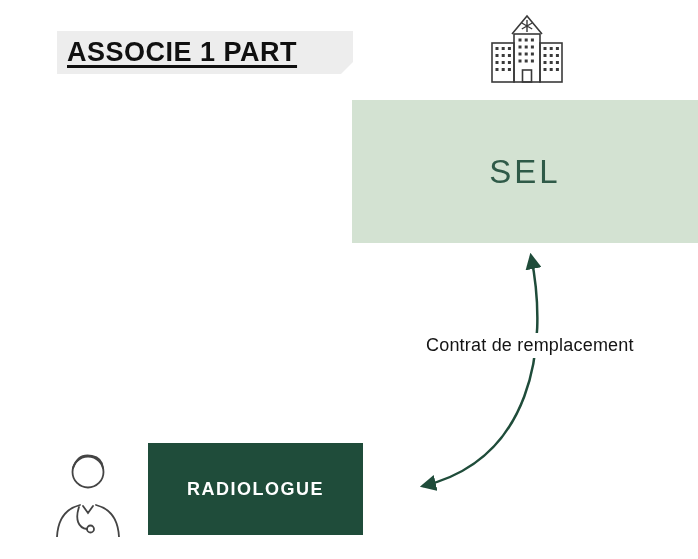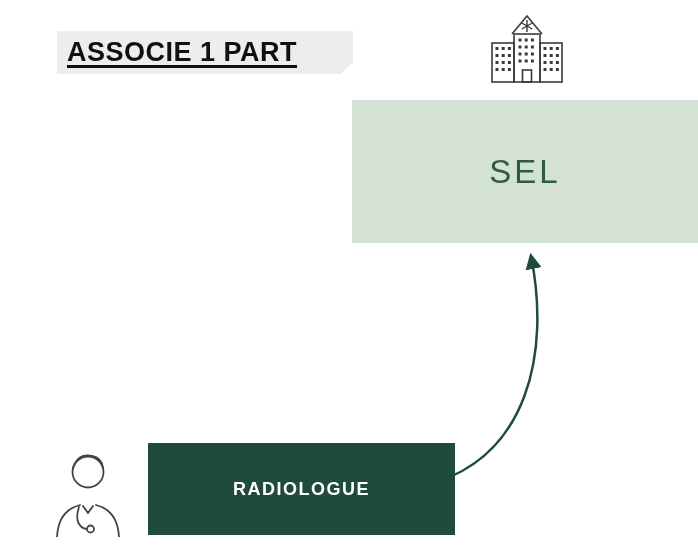--- a/index.html
+++ b/index.html
@@ -65,21 +65,21 @@
     font-size: 33px;
     letter-spacing: 3px;
     color: var(--sel-text, #2f5a48);
   }
 
   
   .radiologue-box {
     position: absolute;
     left: 148px;
     top: 443px;
-    width: 307px;
+    width: 215px;
     height: 92px;
     background: var(--radiologue-bg, #1f4c3a);
     display: flex;
     align-items: center;
     justify-content: center;
     text-align: right;
   }
   .radiologue-label {
     color: var(--radiologue-text, #ffffff);
     font-size: 18px;
@@ -168,20 +168,21 @@
 
   <svg class="arrow-layer" viewBox="0 0 698 559">
     <defs>
       <marker id="ah" viewBox="0 0 10 10" refX="8" refY="5" markerWidth="6.5" markerHeight="6.5" orient="auto-start-reverse">
         <path d="M0,0 L10,5 L0,10 z" style="fill: var(--arrow, #1f4c3a);"></path>
       </marker>
     </defs>
     <path d="M 423 486 C 530 460, 550 350, 531 256" style="stroke: var(--arrow, #1f4c3a);" stroke-width="2.5" fill="none" marker-start="url(#ah)" marker-end="url(#ah)"></path>
   </svg>
 
+  <span class="contract-label">Contrat de remplacement</span>
 
   <span class="doctor-icon-wrap">
     <svg width="76" height="90" viewBox="0 0 76 90" fill="none" stroke="#444444" stroke-width="1.8" stroke-linecap="round">
       <circle cx="38" cy="25" r="15.5"></circle>
       <path d="M23,21 Q28,6 42,9 Q52,11 53,21"></path>
       <path d="M7,90 C8,70 18,61 30,58"></path>
       <path d="M46,58 C58,61 68,70 69,90"></path>
       <path d="M33,59 L38,66 L43,59"></path>
       <path d="M29,60 C25,72 28,81 37,82"></path>
       <circle cx="40.5" cy="82" r="3.5"></circle>

